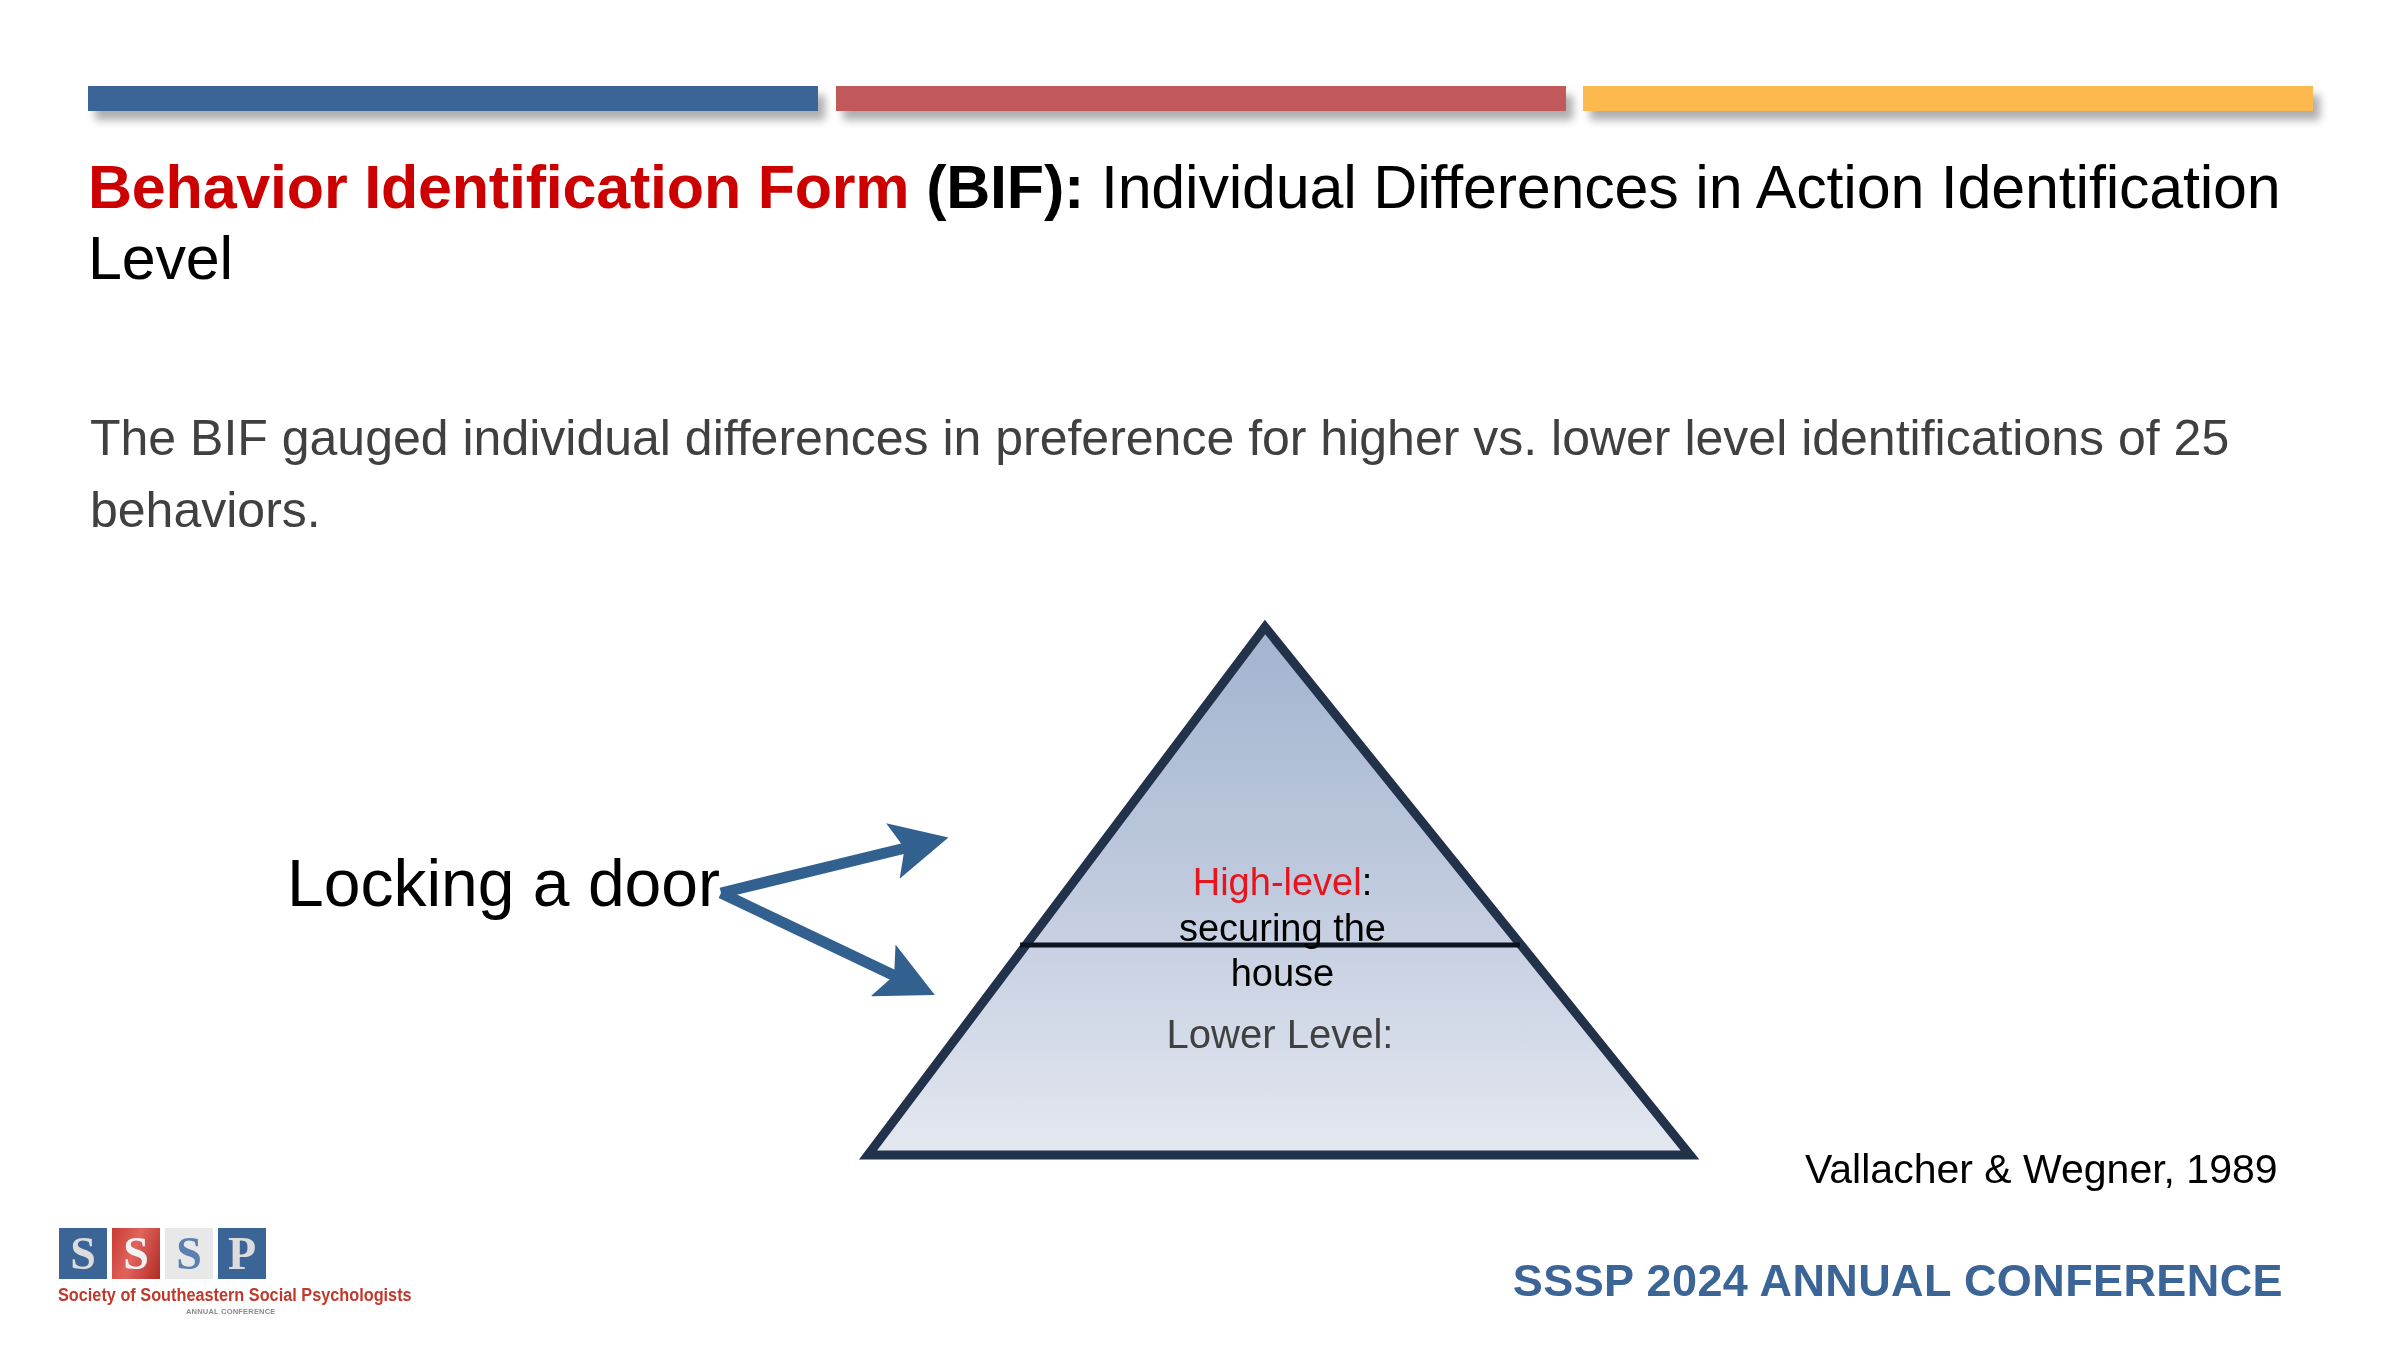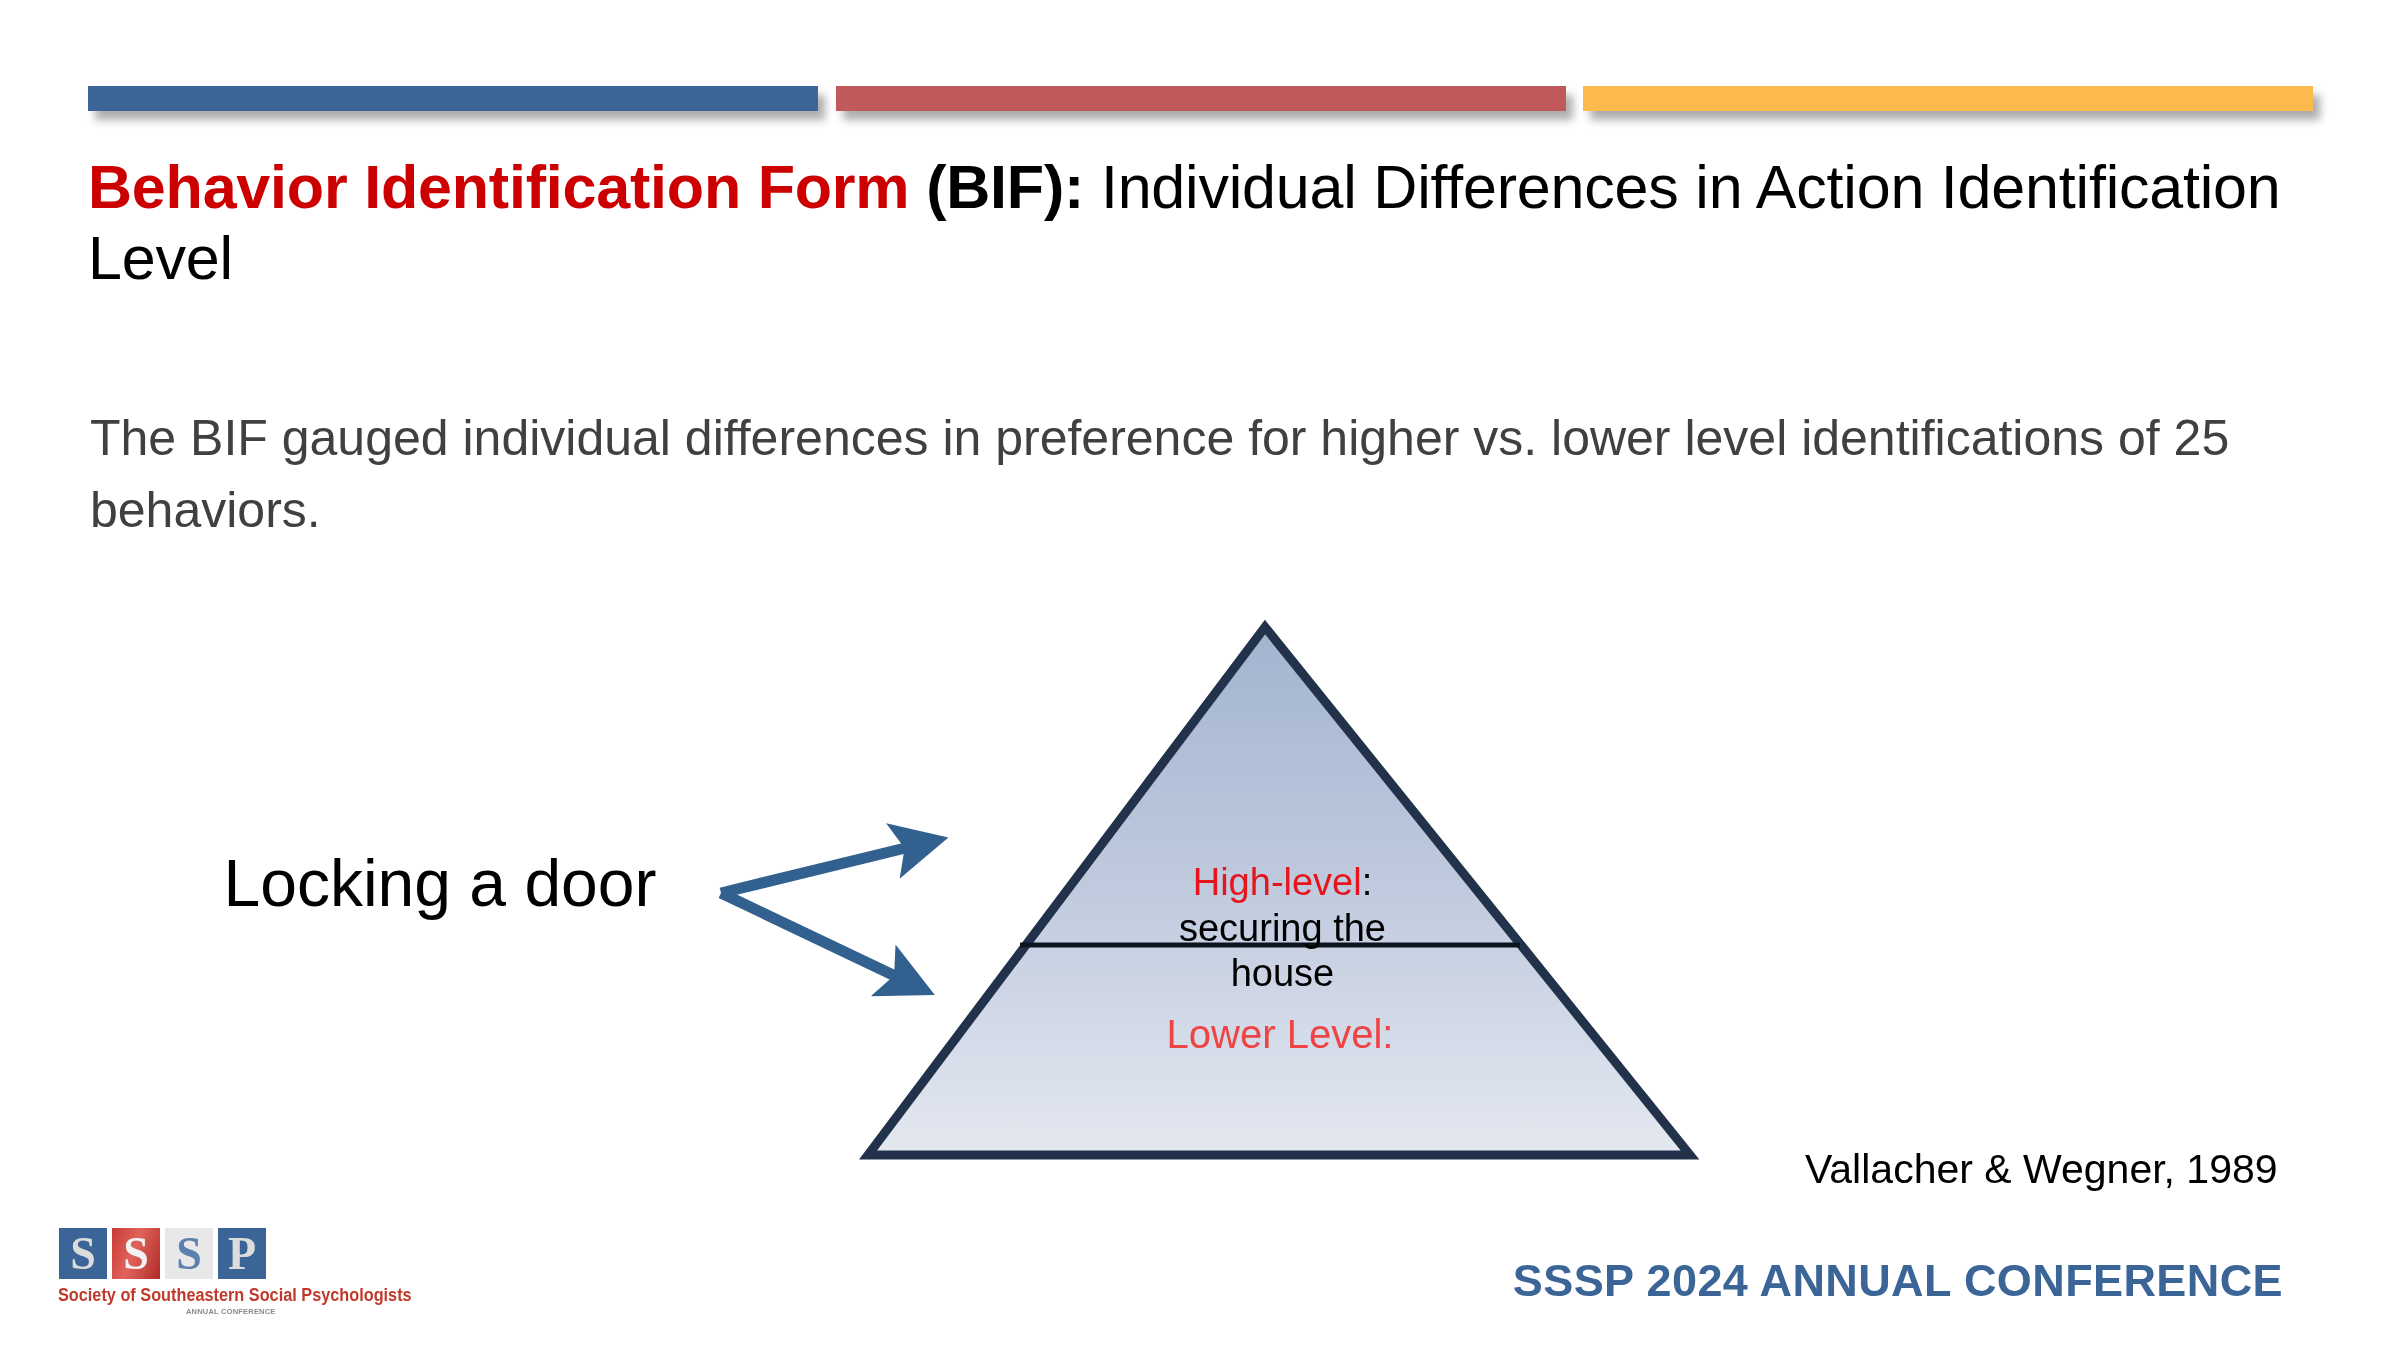--- a/index.html
+++ b/index.html
@@ -56,21 +56,21 @@
     line-height: 1.44;
     color: #404040;
   }
 
   
   #behavior-label {
     position: absolute;
     left: 160px;
     top: 845px;
     width: 560px;
-    text-align: center;
+    text-align: right;
     font-size: 66px;
     color: #000000;
     white-space: nowrap;
   }
 
   
   #arrows-svg {
     position: absolute;
     left: 690px;
     top: 800px;
@@ -106,21 +106,21 @@
 
   
   #lower-level-text {
     left: 165px;
     top: 400px;
     width: 520px;
     font-size: 40px;
     color: #000000;
   }
   #lower-level-text .ll-head {
-    color: #ef4444;
+    color: #404040;
     display: block;
     margin-bottom: 18px;
   }
   #lower-level-text .ll-body { display: block; }
 
   
   #citation {
     position: absolute;
     left: 1805px;
     top: 1098px;

